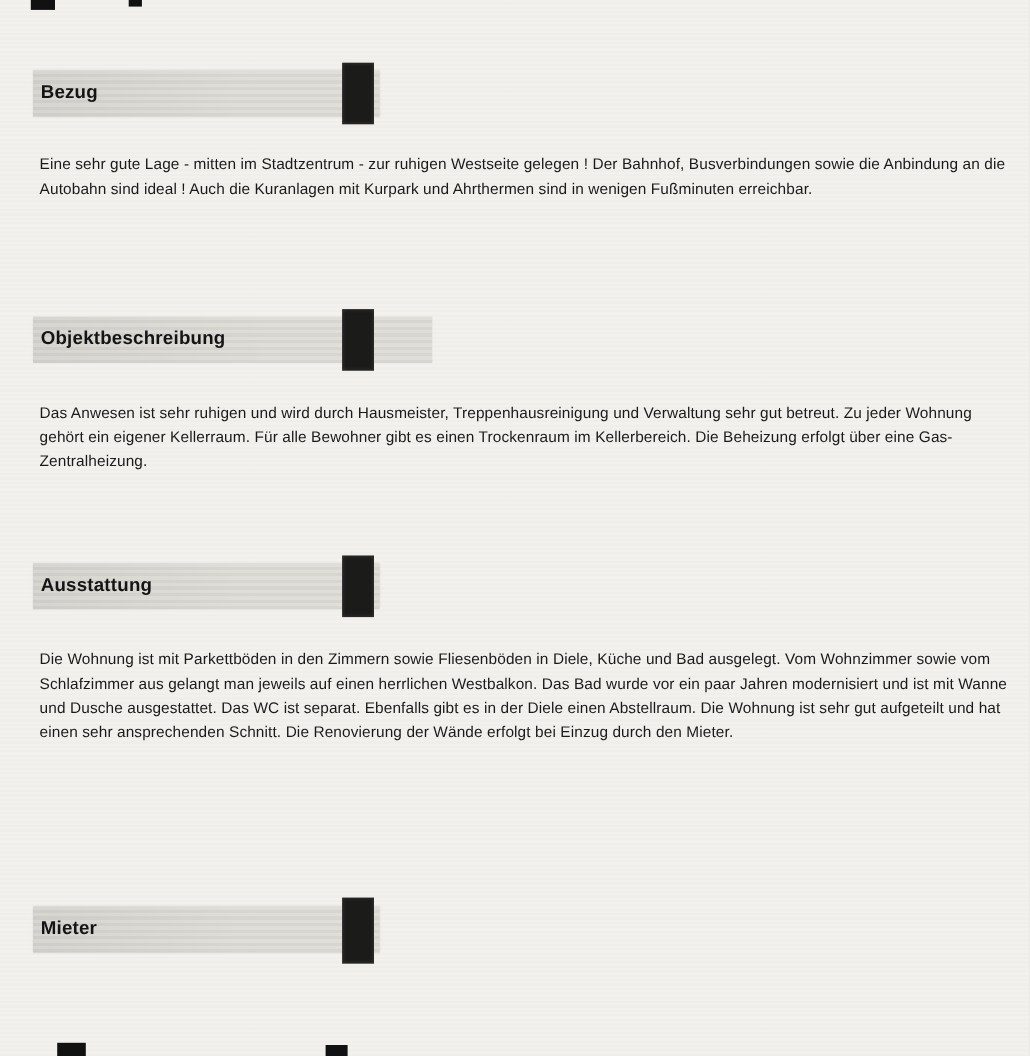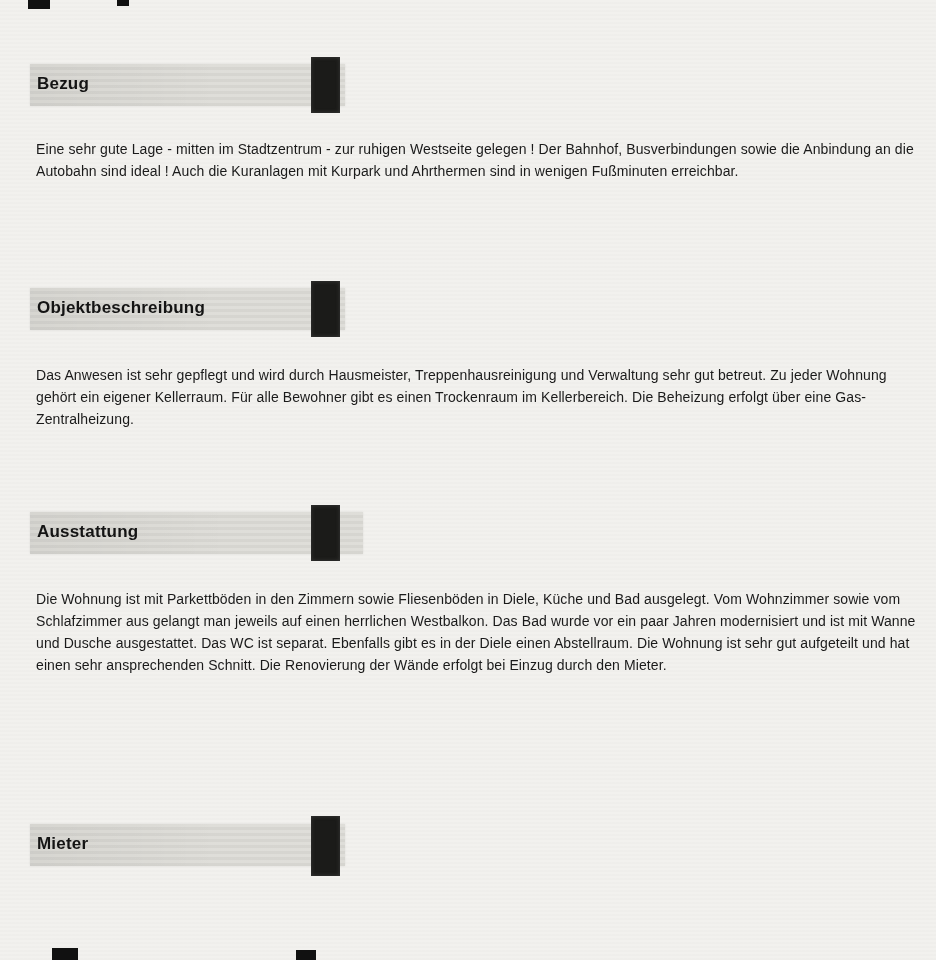--- a/index.html
+++ b/index.html
@@ -77,27 +77,27 @@
   <div class="edge-artifact" style="left:117px; top:0; width:12px; height:6px;"></div>
   <div class="edge-artifact" style="left:52px; top:948px; width:26px; height:12px;"></div>
   <div class="edge-artifact" style="left:296px; top:950px; width:20px; height:10px;"></div>
 
   <div class="heading-bar" style="top:64px;">
     <span class="heading-text">Bezug</span>
     <span class="black-mark"></span>
   </div>
   <p class="body-text" style="top:138px;">Eine sehr gute Lage - mitten im Stadtzentrum - zur ruhigen Westseite gelegen ! Der Bahnhof, Busverbindungen sowie die Anbindung an die Autobahn sind ideal ! Auch die Kuranlagen mit Kurpark und Ahrthermen sind in wenigen Fußminuten erreichbar.</p>
 
-  <div class="heading-bar" style="top:288px;">
+  <div class="heading-bar" style="top:288px;padding-left:48px;">
     <span class="heading-text">Objektbeschreibung</span>
     <span class="black-mark"></span>
   </div>
-  <p class="body-text" style="top:364px;">Das Anwesen ist sehr gepflegt und wird durch Hausmeister, Treppenhausreinigung und Verwaltung sehr gut betreut. Zu jeder Wohnung gehört ein eigener Kellerraum. Für alle Bewohner gibt es einen Trockenraum im Kellerbereich. Die Beheizung erfolgt über eine Gas-Zentralheizung.</p>
+  <p class="body-text" style="top:364px;">Das Anwesen ist sehr ruhigen und wird durch Hausmeister, Treppenhausreinigung und Verwaltung sehr gut betreut. Zu jeder Wohnung gehört ein eigener Kellerraum. Für alle Bewohner gibt es einen Trockenraum im Kellerbereich. Die Beheizung erfolgt über eine Gas-Zentralheizung.</p>
 
-  <div class="heading-bar" style="top:512px;padding-left:18px;">
+  <div class="heading-bar" style="top:512px;">
     <span class="heading-text">Ausstattung</span>
     <span class="black-mark"></span>
   </div>
   <p class="body-text" style="top:588px;">Die Wohnung ist mit Parkettböden in den Zimmern sowie Fliesenböden in Diele, Küche und Bad ausgelegt. Vom Wohnzimmer sowie vom Schlafzimmer aus gelangt man jeweils auf einen herrlichen Westbalkon. Das Bad wurde vor ein paar Jahren modernisiert und ist mit Wanne und Dusche ausgestattet. Das WC ist separat. Ebenfalls gibt es in der Diele einen Abstellraum. Die Wohnung ist sehr gut aufgeteilt und hat einen sehr ansprechenden Schnitt. Die Renovierung der Wände erfolgt bei Einzug durch den Mieter.</p>
 
   <div class="heading-bar" style="top:824px;">
     <span class="heading-text">Mieter</span>
     <span class="black-mark tall"></span>
   </div>
 

